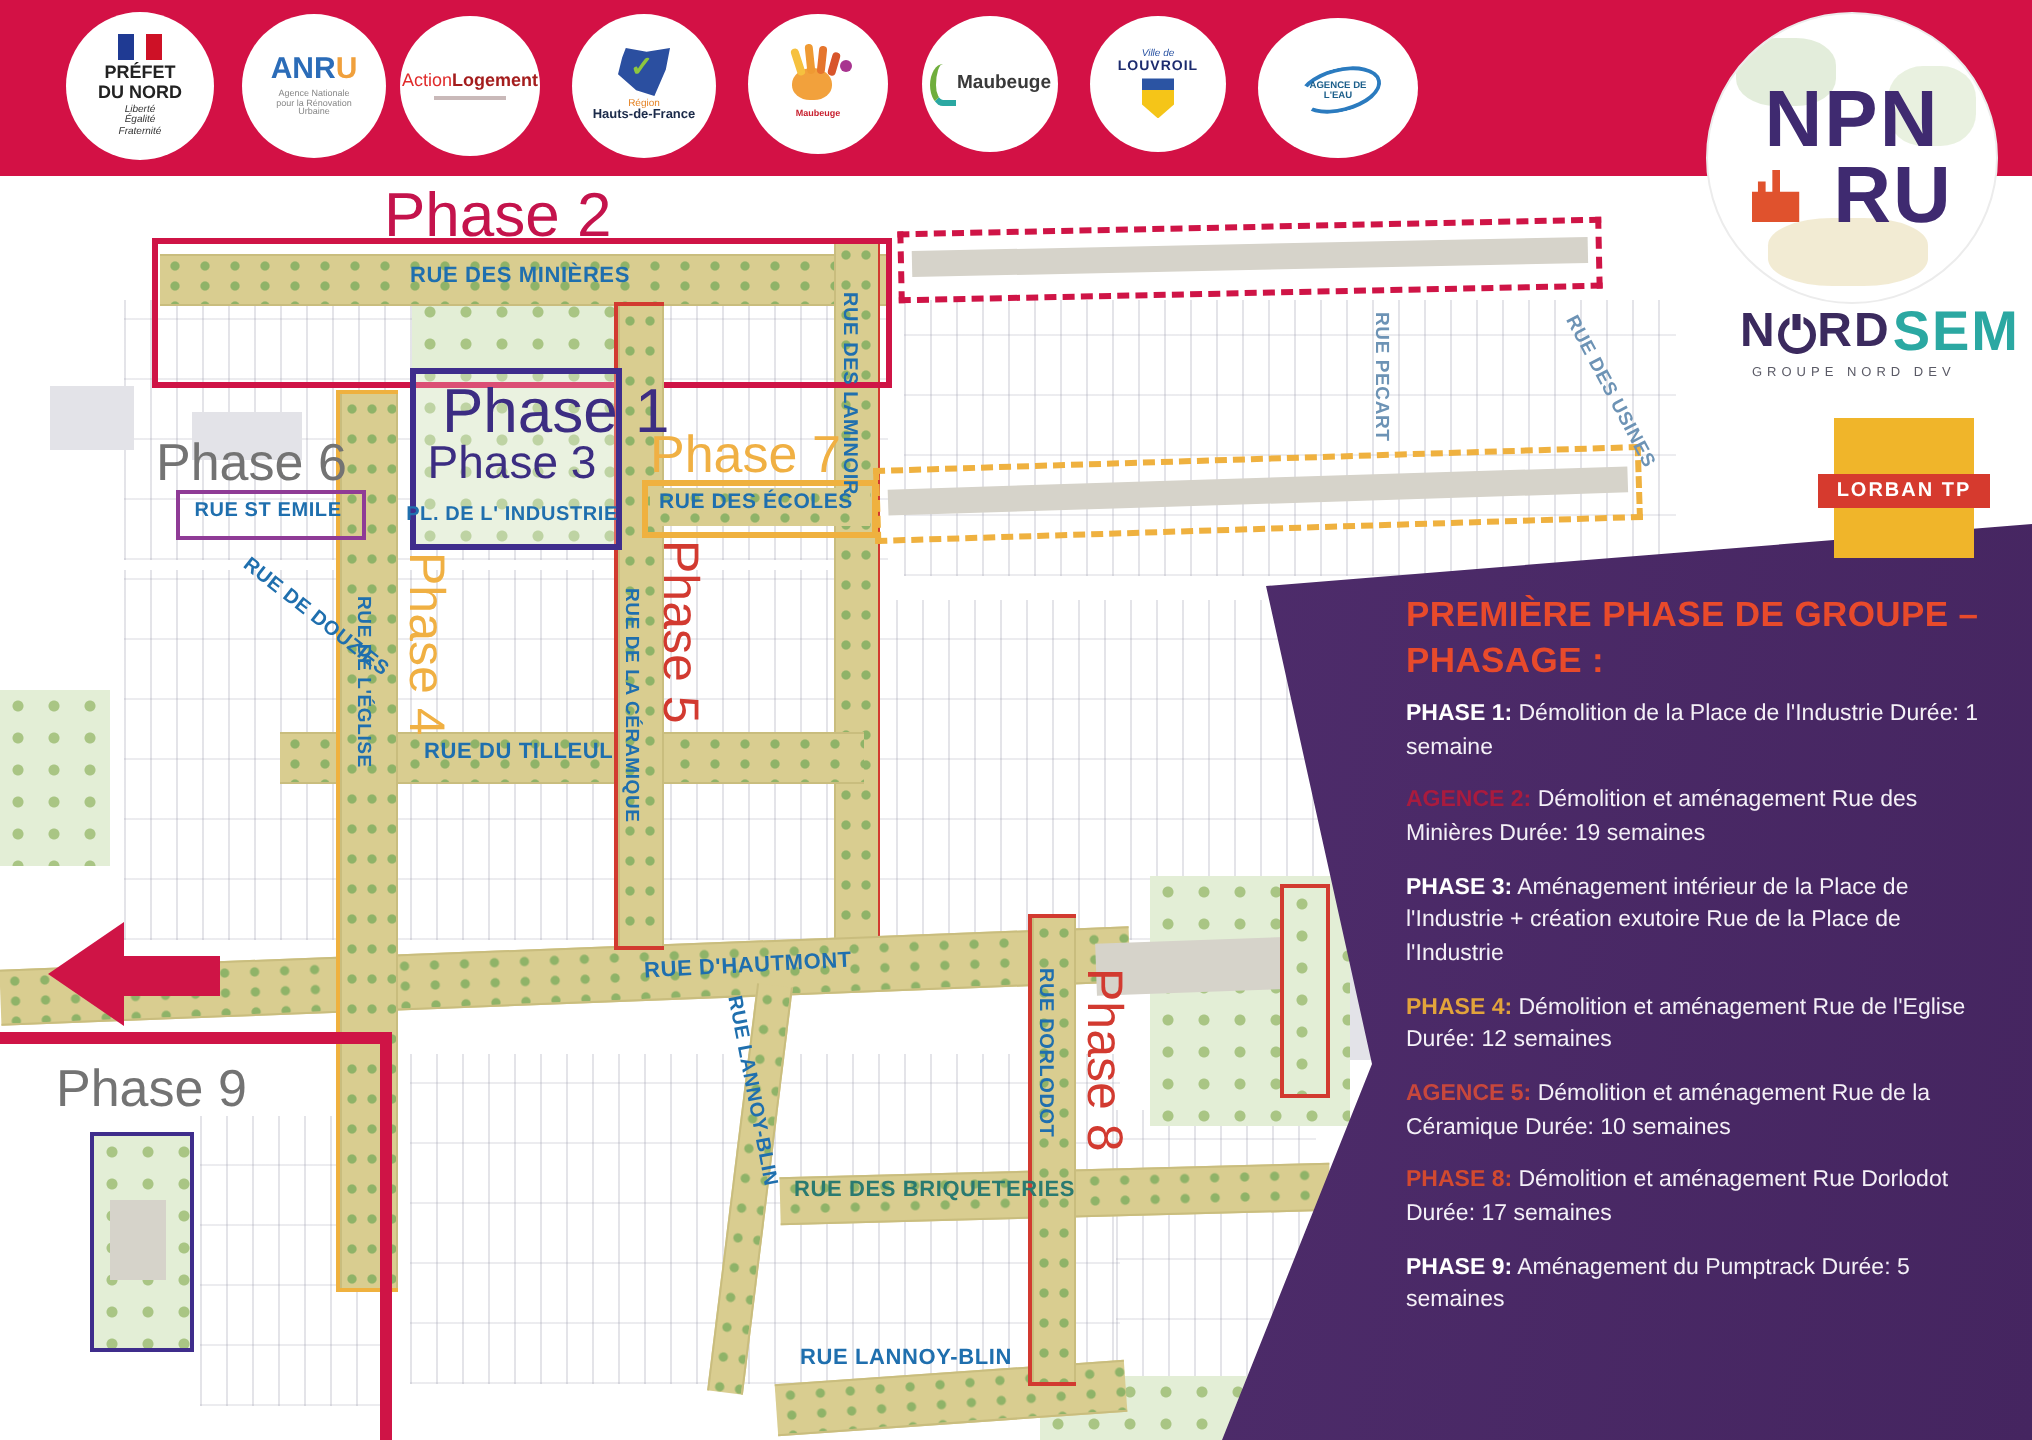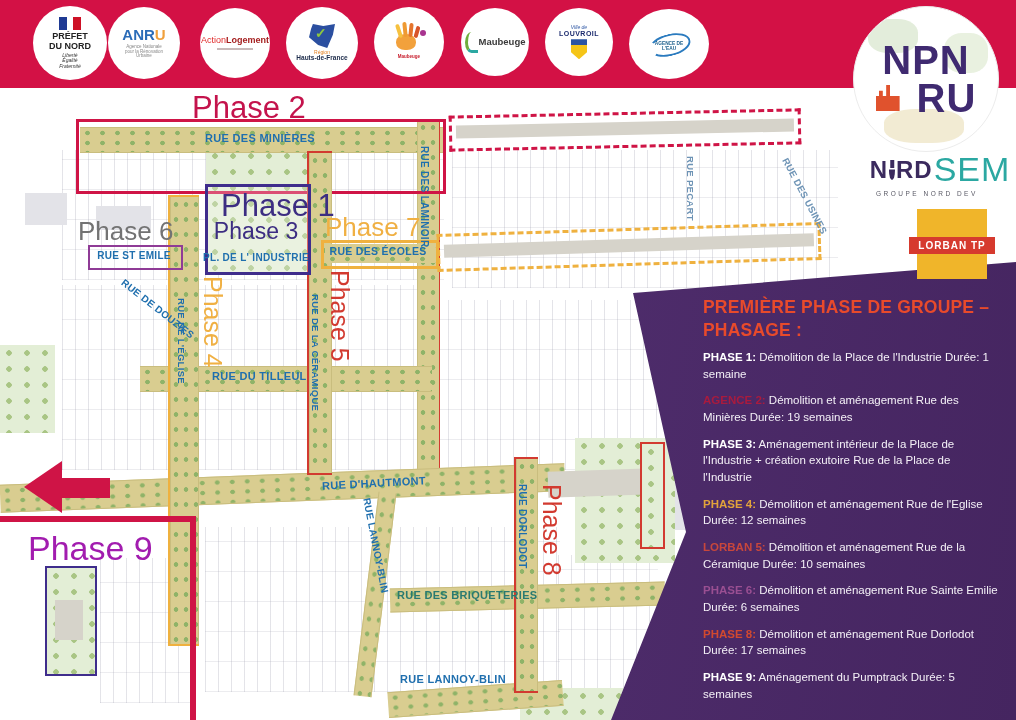--- a/index.html
+++ b/index.html
@@ -16,21 +16,21 @@
   .npn .blob{position:absolute;border-radius:40%;opacity:.8;}
   .npn-txt{font-weight:800;font-size:40px;letter-spacing:1px;color:#3f2a70;line-height:.95;position:relative;}
   .npn-row{display:flex;align-items:center;gap:17px;position:relative;}
   .npn-icon{width:24px;height:26px;background:#e0522d;
     clip-path:polygon(0 42%,14% 42%,14% 22%,30% 22%,30% 42%,44% 42%,44% 0,60% 0,60% 42%,100% 42%,100% 100%,0 100%);}
   .nordsem{position:absolute;left:870px;top:150px;width:140px;text-align:center;}
   .ns-line{display:flex;align-items:center;justify-content:center;gap:1px;}
   .ns-nord{font-weight:800;font-size:24px;color:#3b2a5e;letter-spacing:1px;}
   .ns-o{display:inline-block;width:13px;height:13px;border:3.5px solid #3b2a5e;border-radius:50%;position:relative;top:1px;}
   .ns-tick{position:absolute;left:50%;top:-4px;width:3.5px;height:8px;background:#3b2a5e;transform:translateX(-50%);box-shadow:0 0 0 1.5px #fff;}
-  .ns-sem{font-weight:400;font-size:34px;color:#2ba8a2;letter-spacing:1px;}
+  .ns-sem{font-weight:700;font-size:28px;color:#2ba8a2;letter-spacing:1px;}
   .ns-sub{font-size:6.5px;letter-spacing:2.5px;color:#5a5a66;margin-top:1px;text-align:left;padding-left:6px;}
   .lorban-sq{position:absolute;left:917px;top:209px;width:70px;height:70px;background:#f0b52a;}
   .lorban-ribbon{position:absolute;left:909px;top:237px;width:86px;height:17px;background:#d63a2e;
     display:flex;align-items:center;justify-content:center;color:#fff;font-weight:bold;font-size:10px;letter-spacing:1px;}
   
   .parcels{background-image:repeating-linear-gradient(90deg,rgba(150,150,168,.26) 0 1px,transparent 1px 13px),
     repeating-linear-gradient(0deg,rgba(150,150,168,.18) 0 1px,transparent 1px 30px);}
   .green{background-color:#e3eed6;background-image:radial-gradient(circle 3px,#a9c584 0 2.5px,transparent 3px);background-size:18px 16px;}
   .bld{background:#e3e3e8;}
   .band-h{background-color:#d9cd90;background-image:radial-gradient(circle 2.5px,#8fb368 0 2px,transparent 2.6px);
@@ -132,51 +132,50 @@
     <div class="abs street-label" style="left:400px;top:673px;font-size:11px;">RUE LANNOY-BLIN</div>
 
     <div class="abs phase-heading" style="left: 192px; top: 90px; font-size: 31px; color: rgb(196, 19, 76);">Phase 2</div>
     <div class="abs phase-heading" style="left: 221px; top: 188px; width: 88px; font-size: 31px; text-align: right; color: rgb(60, 45, 130);">Phase 1</div>
     <div class="abs phase-heading" style="left: 212px; top: 218px; width: 88px; font-size: 23px; text-align: center; color: rgb(60, 45, 130);">Phase 3</div>
     <div class="abs phase-heading" style="left: 78px; top: 216px; font-size: 26px; color: #737373;">Phase 6</div>
     <div class="abs phase-heading" style="left: 325px; top: 212px; font-size: 26px; color: rgb(240, 176, 67);">Phase 7</div>
     <div class="abs phase-heading vtext" style="left: 198px; top: 276px; font-size: 25px; height: 115px; color: rgb(240, 176, 67);">Phase 4</div>
     <div class="abs phase-heading vtext" style="left: 325px; top: 270px; font-size: 25px; height: 115px; color: rgb(210, 58, 48);">Phase 5</div>
     <div class="abs phase-heading vtext" style="left: 537px; top: 484px; font-size: 25px; height: 115px; color: rgb(210, 58, 48);">Phase 8</div>
-    <div class="abs phase-heading" style="left: 28px; top: 529px; font-size: 34px; color: #a21caf;">Phase 9</div>
+    <div class="abs phase-heading" style="left: 28px; top: 529px; font-size: 26px; color: #737373;">Phase 9</div>
   </div>
 
   <div id="panel"></div>
   <div class="panel-title" style="color: rgb(232, 74, 43);">
     <div>PREMIÈRE PHASE DE GROUPE –</div>
     <div>PHASAGE :</div>
   </div>
   <div class="panel-list">
     <p class="phase-item"><span class="phase-label" style="color: rgb(255, 255, 255);">PHASE 1:</span> <span>Démolition de la Place de l'Industrie Durée: 1 semaine</span></p>
     <p class="phase-item"><span class="phase-label" style="color: rgb(169, 27, 62);">AGENCE 2:</span> <span>Démolition et aménagement Rue des Minières Durée: 19 semaines</span></p>
     <p class="phase-item"><span class="phase-label" style="color: rgb(255, 255, 255);">PHASE 3:</span> <span>Aménagement intérieur de la Place de l'Industrie + création exutoire Rue de la Place de l'Industrie</span></p>
     <p class="phase-item"><span class="phase-label" style="color: rgb(226, 163, 59);">PHASE 4:</span> <span>Démolition et aménagement Rue de l'Eglise Durée: 12 semaines</span></p>
-    <p class="phase-item"><span class="phase-label" style="color: rgb(200, 71, 60);">LORBAN 5:</span> <span>Démolition et aménagement Rue de la Céramique Durée: 10 semaines</span></p>
-    <p class="phase-item"><span class="phase-label" style="color: rgb(154, 79, 146);">PHASE 6:</span> <span>Démolition et aménagement Rue Sainte Emilie Durée: 6 semaines</span></p>
+    <p class="phase-item"><span class="phase-label" style="color: rgb(200, 71, 60);">AGENCE 5:</span> <span>Démolition et aménagement Rue de la Céramique Durée: 10 semaines</span></p>
     <p class="phase-item"><span class="phase-label" style="color: rgb(210, 73, 47);">PHASE 8:</span> <span>Démolition et aménagement Rue Dorlodot Durée: 17 semaines</span></p>
     <p class="phase-item"><span class="phase-label" style="color: rgb(255, 255, 255);">PHASE 9:</span> <span>Aménagement du Pumptrack Durée: 5 semaines</span></p>
   </div>
 
   <div id="banner"></div>
 
   <div class="logo-circle" style="left:33px;top:6px;width:74px;height:74px;">
     <div style="width:22px;height:13px;background:linear-gradient(90deg,#1f3a93 0 36%,#fff 36% 64%,#ce1126 64%);margin-bottom:2px;"></div>
     <div class="t1" style="font-size:9px;">PRÉFET</div>
     <div class="t1" style="font-size:9px;">DU NORD</div>
     <div style="font-style:italic;font-size:5px;color:#333;margin-top:2px;">Liberté</div>
     <div style="font-style:italic;font-size:5px;color:#333;">Égalité</div>
     <div style="font-style:italic;font-size:5px;color:#333;">Fraternité</div>
   </div>
 
-  <div class="logo-circle" style="left:108px;top:7px;width:72px;height:72px;">
+  <div class="logo-circle" style="left:121px;top:7px;width:72px;height:72px;">
     <div style="font-weight:800;font-size:15px;"><span style="color:#2b6cb8;">ANR</span><span style="color:#f0a03c;">U</span></div>
     <div style="font-size:4.5px;color:#888;width:44px;margin-top:2px;">Agence Nationale pour la Rénovation Urbaine</div>
   </div>
 
   <div class="logo-circle" style="left:200px;top:8px;width:70px;height:70px;">
     <div style="font-size:9px;"><span style="color:#e02b2b;">Action</span><span style="color:#a41d1d;font-weight:800;">Logement</span></div>
     <div style="width:36px;height:2px;background:#c9b9b9;margin-top:3px;"></div>
   </div>
 
   <div class="logo-circle" style="left:286px;top:7px;width:72px;height:72px;">

